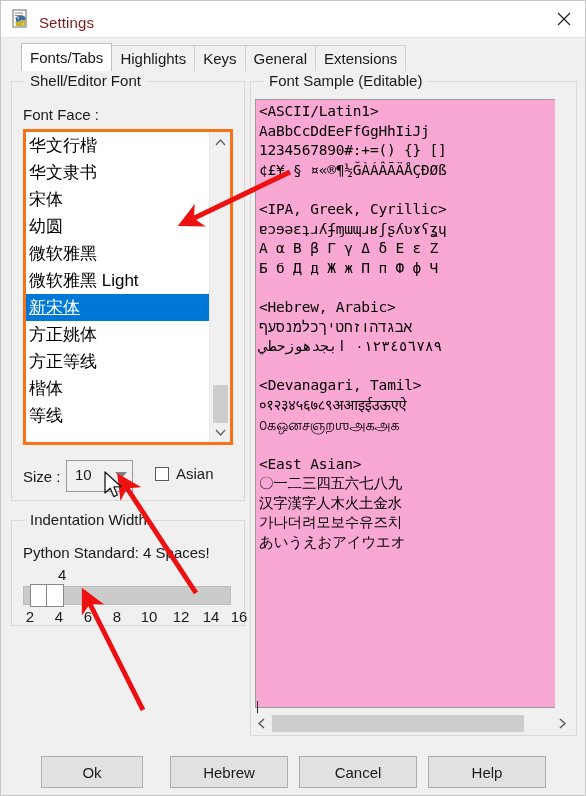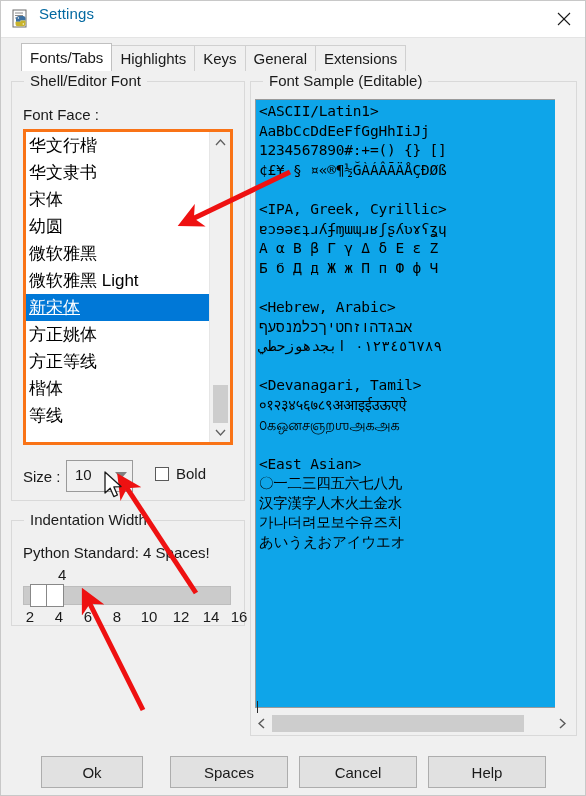--- a/index.html
+++ b/index.html
@@ -23,22 +23,22 @@
     position: absolute; left: 0; top: 0;
     width: 586px; height: 36px;
     background: #ffffff;
     border-bottom: 1px solid #e4e4e4;
   }
   #title-icon {
     position: absolute; left: 11px; top: 8px;
     width: 20px; height: 20px;
   }
   #title-text {
-    position: absolute; left: 38px; top: 4px;
-    font-size: 15px; color: #0369a1;
+    position: absolute; left: 38px; top: 13px;
+    font-size: 15px; color: #7f1d1d;
     letter-spacing: .1px;
     white-space: nowrap;
   }
   #close-btn {
     position: absolute; right: 0px; top: 0px;
     width: 46px; height: 35px;
     display: flex; align-items: center; justify-content: center;
     cursor: default;
   }
   #close-btn svg { display:block; }
@@ -212,21 +212,21 @@
   .tickval {
     position: absolute;
     font-size: 15px; color: #1a1a1a;
     transform: translateX(-50%);
   }
 
   
   #sample-box {
     position: absolute; left: 254px; top: 98px;
     width: 300px; height: 609px;
-    background: #0ea5e9;
+    background: #f9a8d4;
     border: 1px solid #9a9a9a;
     border-right: none;
     box-sizing: border-box;
     overflow: hidden;
   }
   #sample-text {
     position: absolute; left: 3px; top: 2px;
     width: 340px;
     font-family: "DejaVu Sans Mono", "Liberation Mono", monospace;
     font-size: 14.5px;
@@ -362,21 +362,21 @@
       </div>
     </div>
   </div>
 
   <div id="size-label">Size :</div>
   <div id="size-combo">
     <span id="size-value">10</span>
     <span id="size-arrow"></span>
   </div>
   <div id="bold-check"></div>
-  <div id="bold-label">Bold</div>
+  <div id="bold-label">Asian</div>
 
   <div class="groupbox" id="gb-indent">
     <span class="group-title">Indentation Width</span>
   </div>
   <div id="indent-note">Python Standard: 4 Spaces!</div>
   <div id="indent-value">4</div>
   <div id="slider-track"></div>
   <div id="slider-thumb"></div>
   <div id="slider-ticks">
     <span class="tickval" style="left:7px">2</span>
@@ -431,21 +431,21 @@
     </div>
     <div class="hsb-arrow">
       <svg width="7" height="11" viewBox="0 0 7 11">
           <polyline points="1,1 6,5.5 1,10" fill="none" stroke="#5a5a5a" stroke-width="1.5"></polyline>
         </svg>
     </div>
   </div>
 
   <div id="btnbar">
     <div class="dlgbtn" id="btn-ok">Ok</div>
-    <div class="dlgbtn" id="btn-apply">Spaces</div>
+    <div class="dlgbtn" id="btn-apply">Hebrew</div>
     <div class="dlgbtn" id="btn-cancel">Cancel</div>
     <div class="dlgbtn" id="btn-help">Help</div>
   </div>
 
   <svg id="annot" viewBox="0 0 586 796">
     <defs>
       <marker id="ah" markerWidth="5" markerHeight="5" refX="3.6" refY="2.5" orient="auto">
         <path d="M0,0 L5,2.5 L0,5 L1.4,2.5 z" fill="#ee1111"></path>
       </marker>
     </defs>

